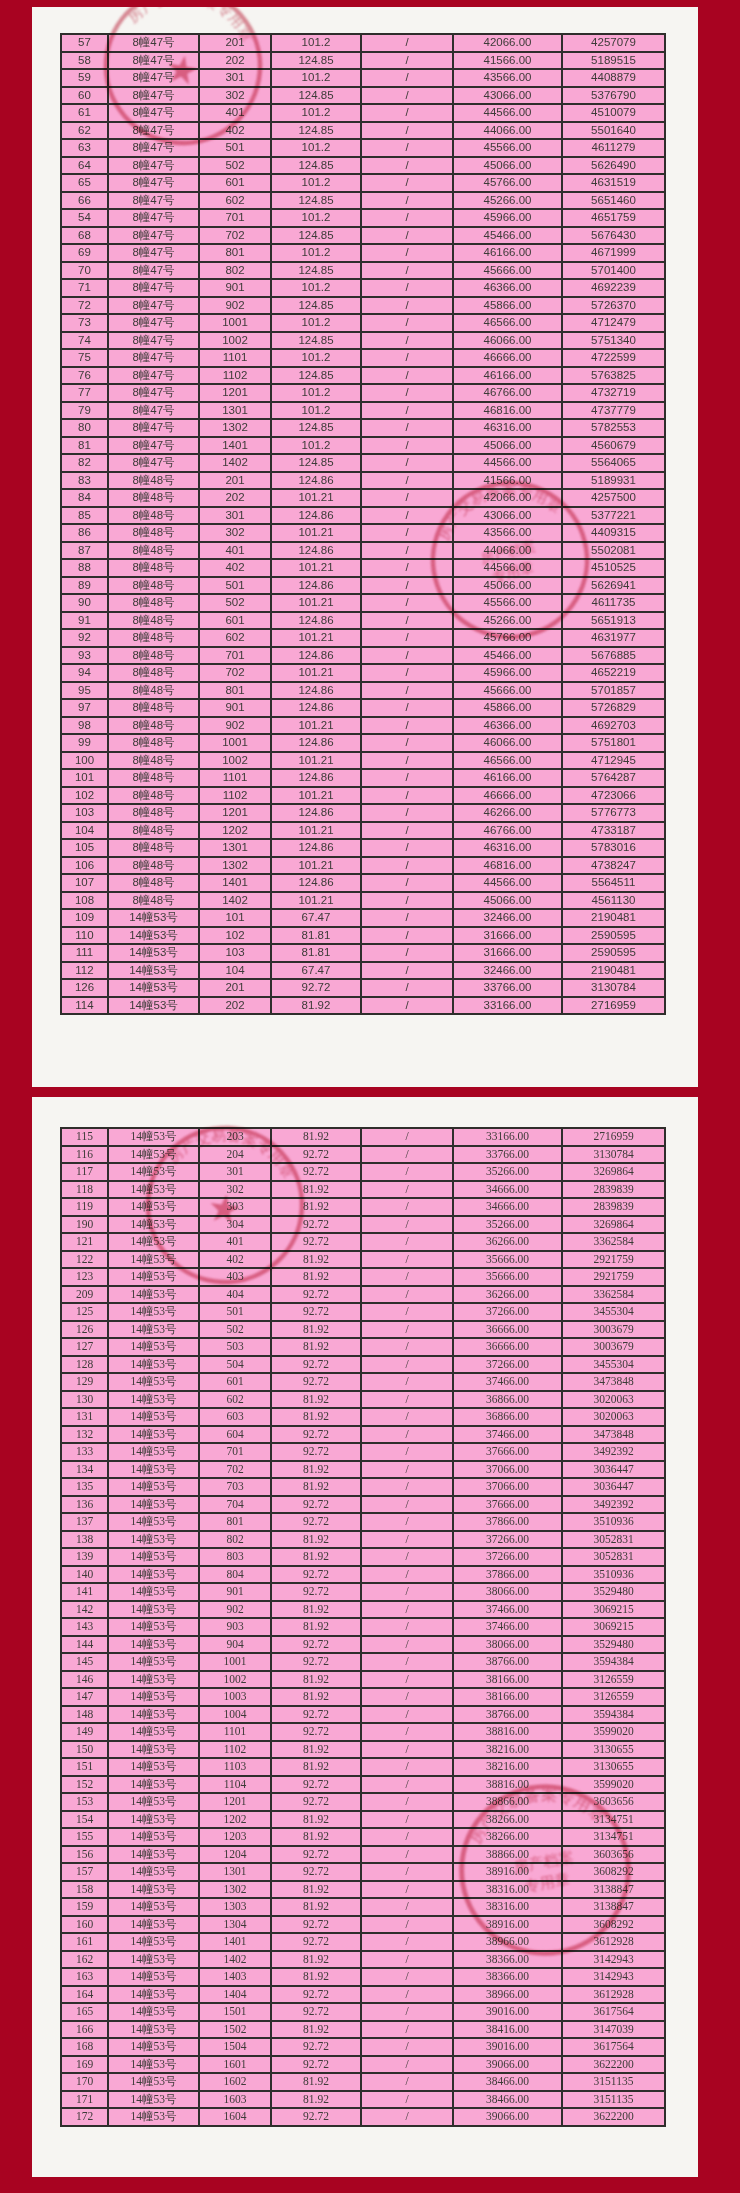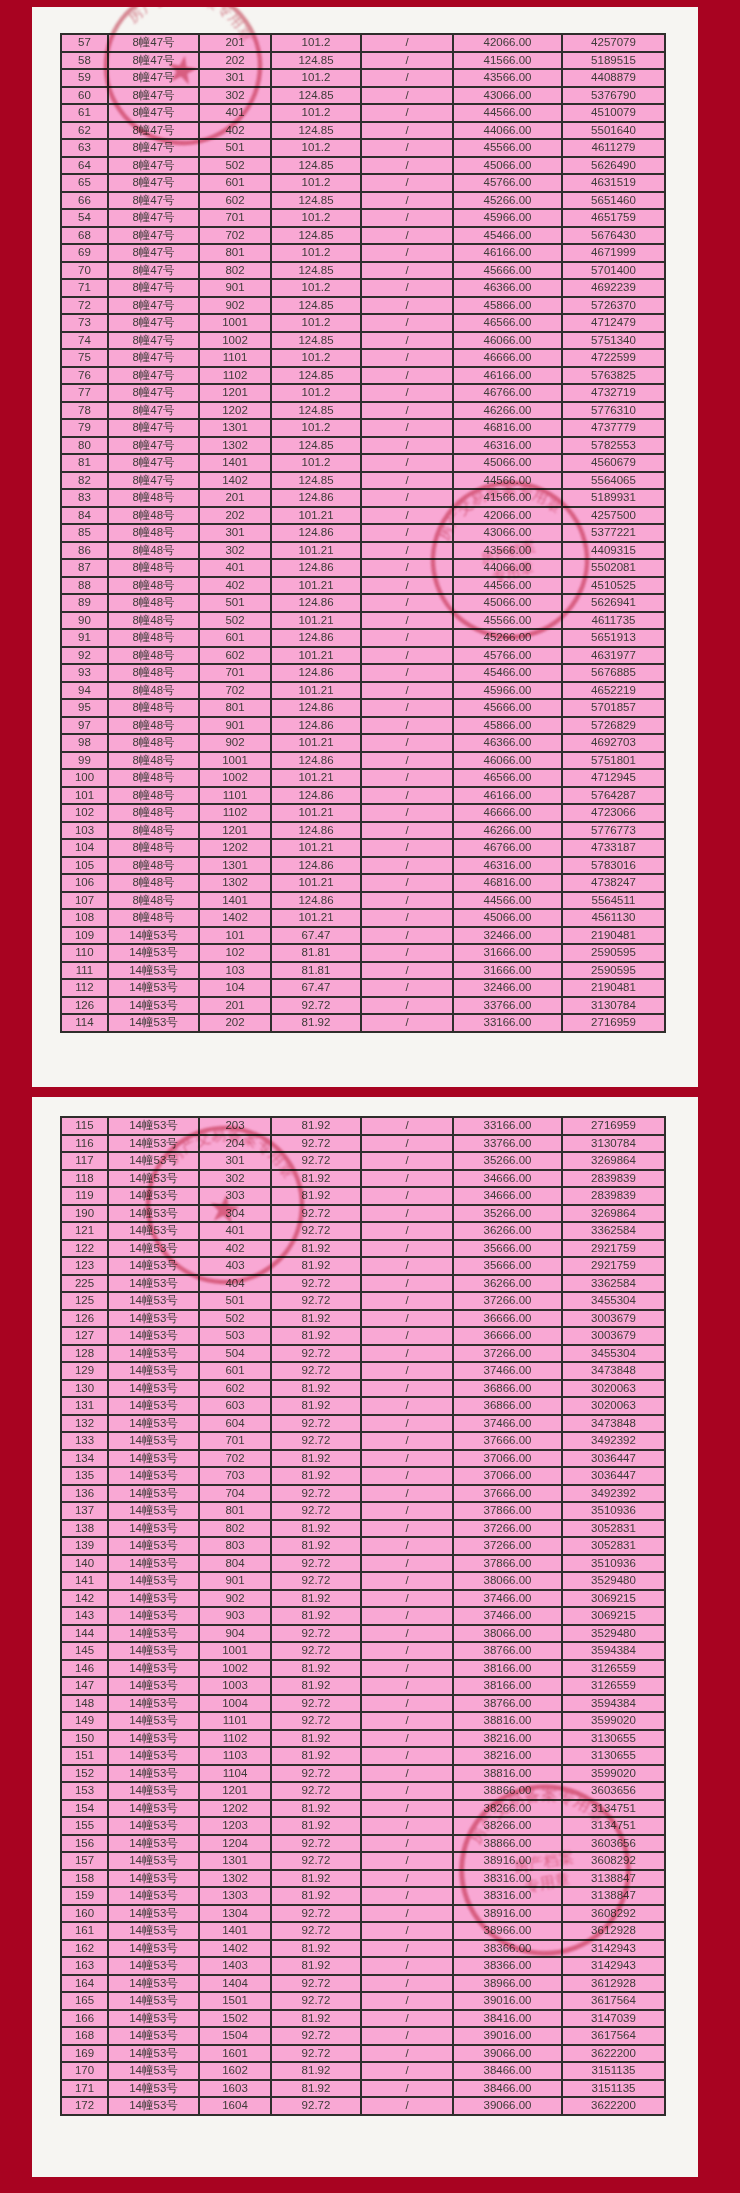--- a/index.html
+++ b/index.html
@@ -22,21 +22,21 @@
   #page-2 { top: 1097px; }
 
   table.price {
     border-collapse: collapse;
     table-layout: fixed;
     width: 604px;
     margin-left: 28px;
     background: #f9a8d4;
   }
   #page-1 table.price { margin-top: 26px; }
-  #page-2 table.price { margin-top: 19px; }
+  #page-2 table.price { margin-top: 30px; font-family: Liberation Serif, serif; }
 
   table.price td {
     border: 2px solid #2f2e2c;
     height: 15.5px;
     padding: 0;
     text-align: center;
     vertical-align: middle;
     font-size: 11.5px;
     line-height: 15px;
     color: #3d3b38;
@@ -264,29 +264,20 @@
         <tr>
           <td>77</td>
           <td>8幢47号</td>
           <td>1201</td>
           <td>101.2</td>
           <td>/</td>
           <td>46766.00</td>
           <td>4732719</td>
         </tr>
         <tr>
-          <td>78</td>
-          <td>8幢47号</td>
-          <td>1202</td>
-          <td>124.85</td>
-          <td>/</td>
-          <td>46266.00</td>
-          <td>5776310</td>
-        </tr>
-        <tr>
           <td>79</td>
           <td>8幢47号</td>
           <td>1301</td>
           <td>101.2</td>
           <td>/</td>
           <td>46816.00</td>
           <td>4737779</td>
         </tr>
         <tr>
           <td>80</td>
@@ -708,21 +699,21 @@
         <tr>
           <td>123</td>
           <td>14幢53号</td>
           <td>403</td>
           <td>81.92</td>
           <td>/</td>
           <td>35666.00</td>
           <td>2921759</td>
         </tr>
         <tr>
-          <td>225</td>
+          <td>209</td>
           <td>14幢53号</td>
           <td>404</td>
           <td>92.72</td>
           <td>/</td>
           <td>36266.00</td>
           <td>3362584</td>
         </tr>
         <tr>
           <td>125</td>
           <td>14幢53号</td>

